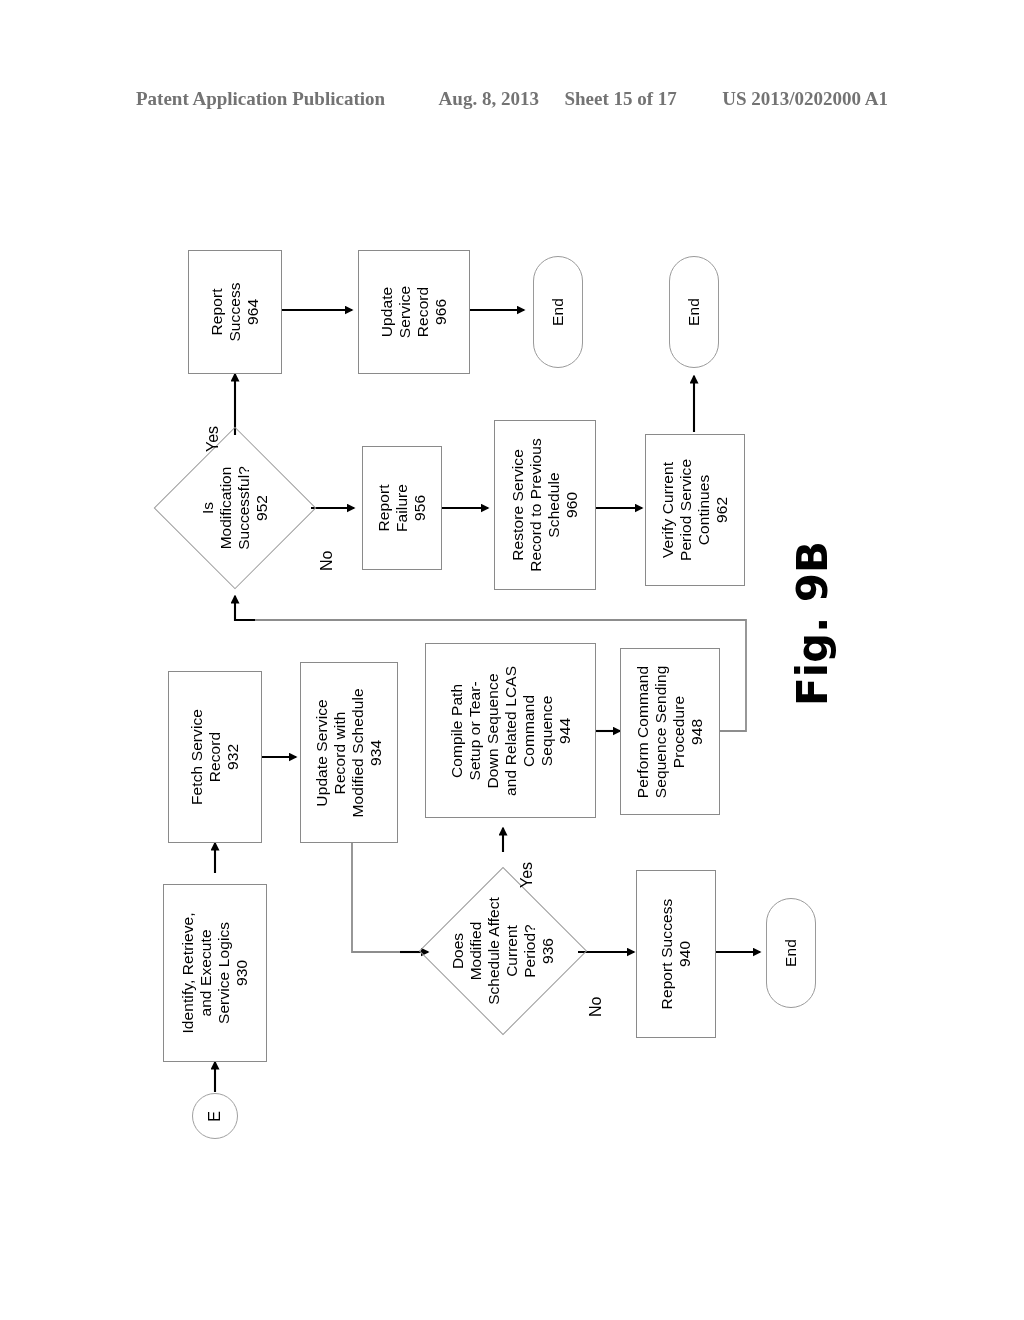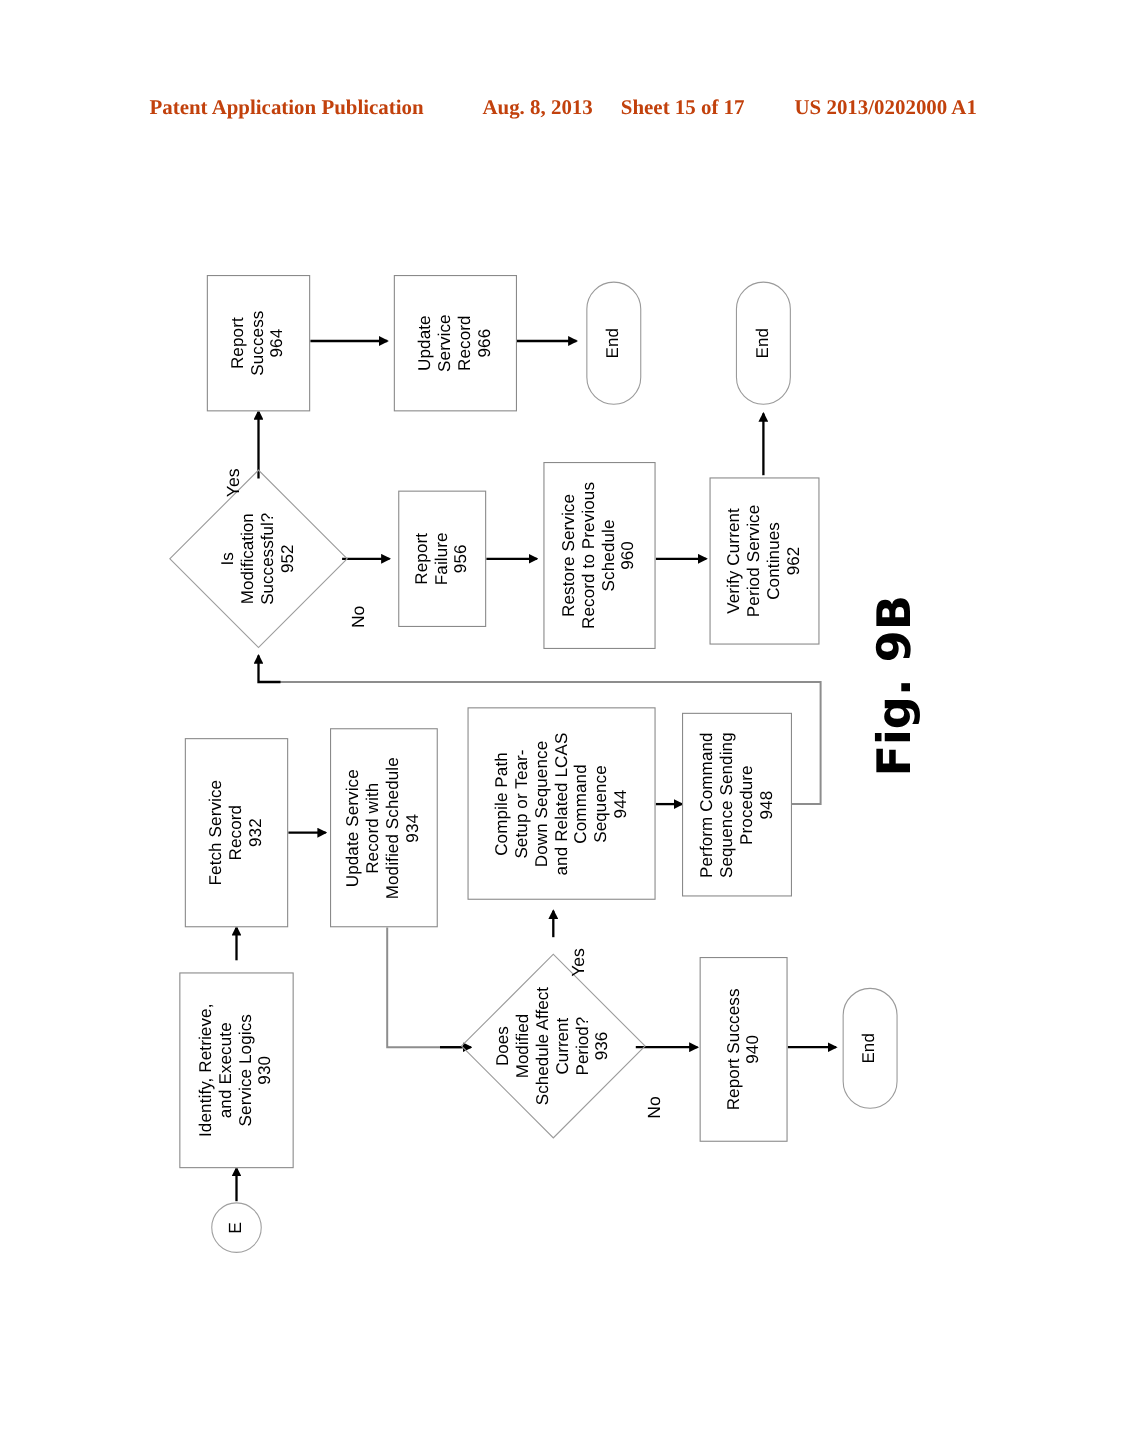--- a/index.html
+++ b/index.html
@@ -18,21 +18,21 @@
   
   #page-header {
     position: absolute;
     top: 88px;
     left: 0;
     width: 1024px;
     text-align: center;
     font-family: "Liberation Serif", serif;
     font-weight: bold;
     font-size: 19px;
-    color: #c2410c;
+    color: #737373;
     white-space: nowrap;
   }
   #page-header .seg { display: inline-block; vertical-align: baseline; }
   #page-header .gap-lg { display: inline-block; width: 44px; }
   #page-header .gap-sm { display: inline-block; width: 16px; }
   #page-header .gap-md { display: inline-block; width: 36px; }
 
   
   #diagram {
     position: absolute;

